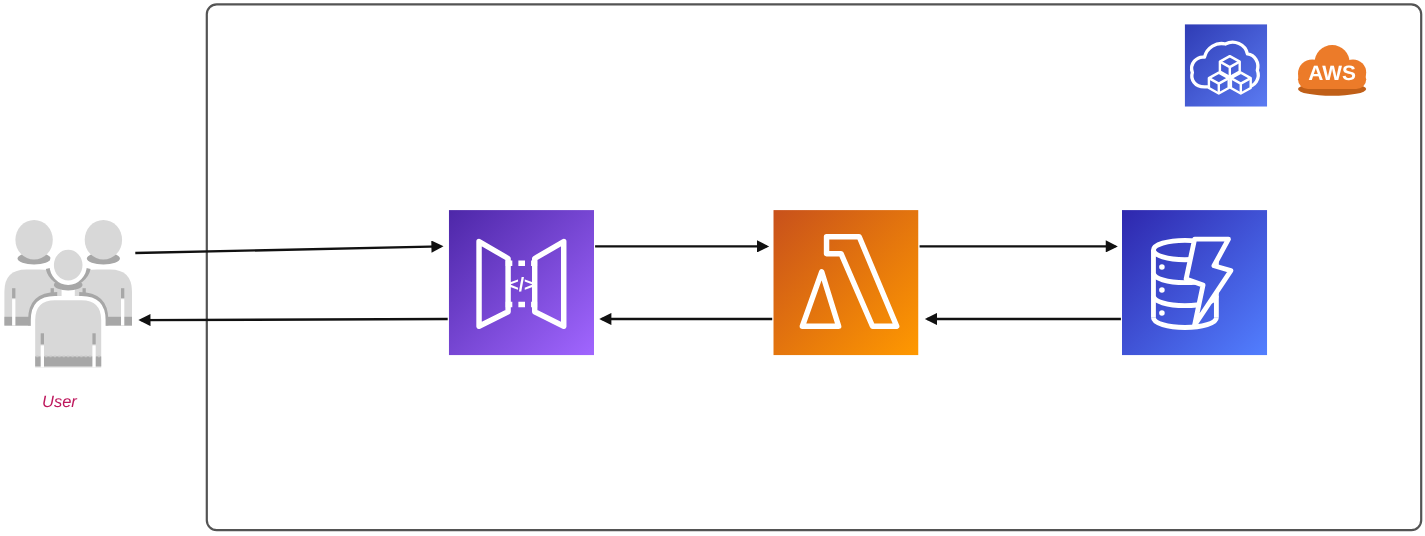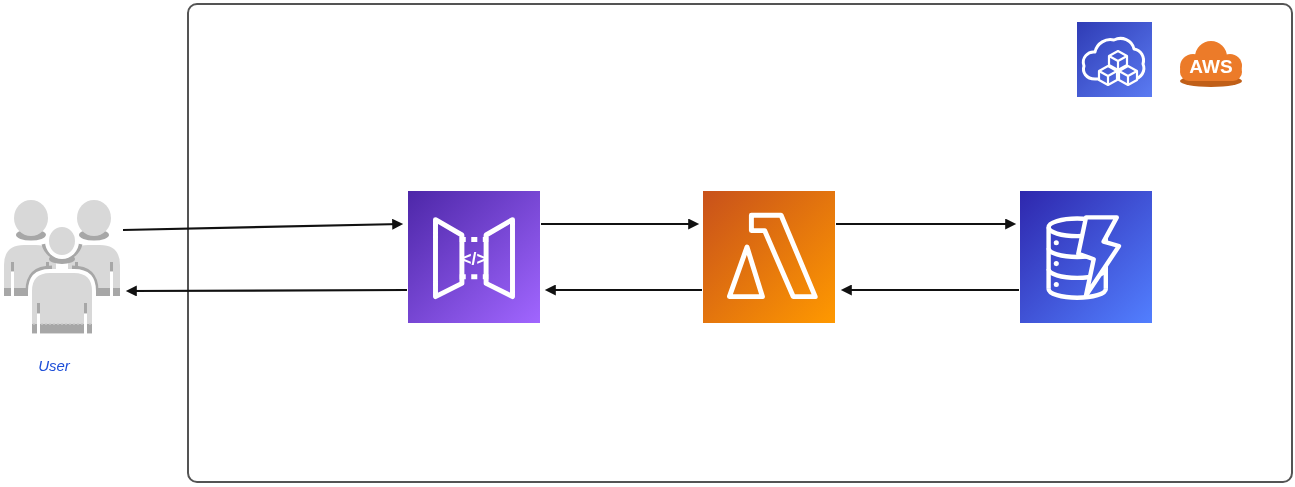--- a/index.html
+++ b/index.html
@@ -7,21 +7,21 @@
           font-family:"Liberation Sans",sans-serif;}
   .abs{position:absolute;}
   #boundary{left:187px;top:3px;width:1106px;height:480px;border:2px solid #545454;
             border-radius:10px;box-sizing:border-box;background:#ffffff;}
   .node{width:132px;height:132px;top:191px;}
   #node-apigw{left:408px;}
   #node-lambda{left:703px;}
   #node-ddb{left:1020px;}
   #users{left:2px;top:192px;width:122px;height:146px;}
   #user-label{left:8px;top:357px;width:92px;text-align:center;font-size:15px;
-              font-style:italic;color:#1d4ed8;}
+              font-style:italic;color:#be185d;}
   #cloud-badge{left:1077px;top:22px;width:75px;height:75px;}
   #aws-logo{left:1173px;top:36px;width:78px;height:54px;}
   #arrows{left:0;top:0;width:1295px;height:487px;pointer-events:none;}
   svg{display:block;}
 </style>
 </head>
 <body>
 
 <div id="canvas">
 

